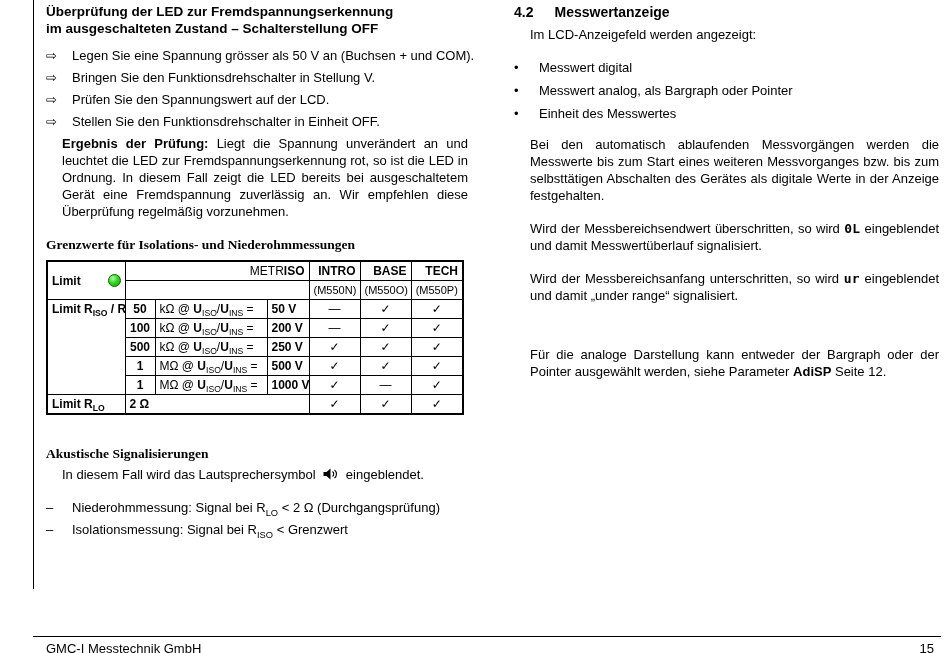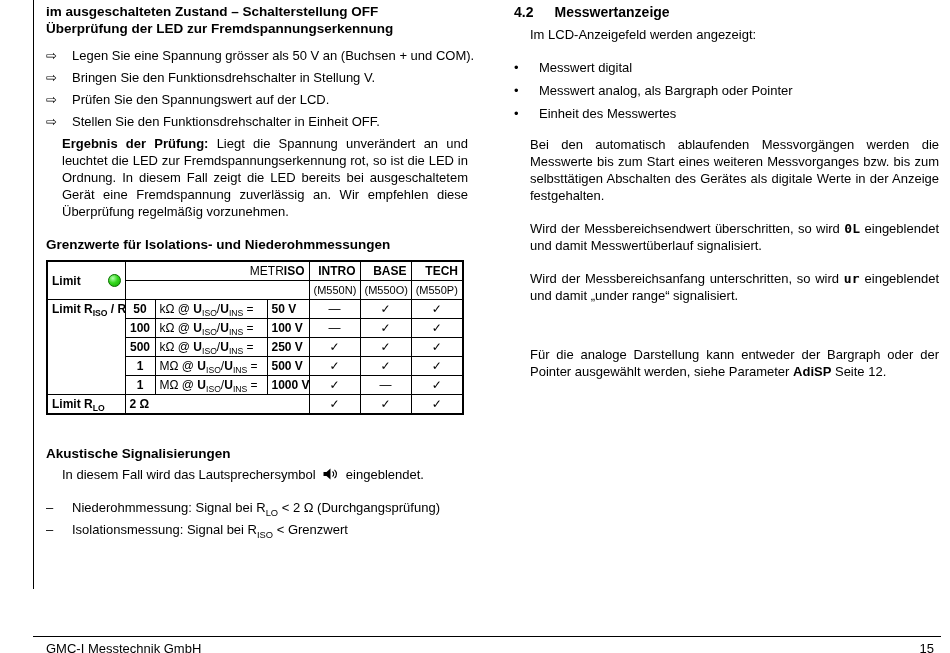--- a/index.html
+++ b/index.html
@@ -13,21 +13,21 @@
   .changebar{position:absolute;left:33px;top:0;width:1px;height:589px;background:#000;}
   .col{position:absolute;top:0;}
   .col-left{left:46px;width:438px;}
   .col-right{left:514px;width:441px;}
   .doc-title{font-weight:bold;font-size:13.5px;line-height:17px;margin-top:3px;}
   .steps{margin-top:10px;}
   .step{display:flex;line-height:17px;margin-bottom:5px;}
   .step .marker{width:26px;flex:none;}
   .para{line-height:17px;text-align:justify;}
   .result{margin-top:3px;}
-  .sec-h{font-weight:bold;font-size:13.5px;line-height:17px;margin-top:6px;}
+  .sec-h{font-weight:bold;font-size:13.5px;line-height:17px;margin-top:6px;font-family:Liberation Serif, serif;}
   .acoustic-h{margin-top:30px;}
   .acoustic-p{margin-top:6px;}
   .speaker-line{margin-top:4px;text-align:left;}
   .dash-list{margin-top:8px;}
   sub{font-size:0.72em;line-height:0;}
   .lcd{font-family:"DejaVu Sans Mono",monospace;font-weight:bold;letter-spacing:0.2px;}
   
   table.limits{border-collapse:collapse;border:2px solid #000;margin-top:7px;
     table-layout:fixed;width:416px;font-size:12px;line-height:14px;}
   .limits td{border:1px solid #000;padding:2px 4px;height:19px;white-space:nowrap;overflow:hidden;}
@@ -62,22 +62,22 @@
     display:flex;justify-content:space-between;padding:4px 7px 0 13px;line-height:15px;}
 </style>
 </head>
 <body>
 
 <div class="changebar"></div>
 
 <div class="col col-left">
 
   <div class="doc-title">
+    <div>Überprüfung der LED zur Fremdspannungserkennung</div>
     <div>im ausgeschalteten Zustand – Schalterstellung OFF</div>
-    <div>Überprüfung der LED zur Fremdspannungserkennung</div>
   </div>
 
   <div class="steps">
     <div class="step">
       <span class="marker">⇨</span>
       <span>Legen Sie eine Spannung grösser als 50 V an (Buchsen + und COM).</span>
     </div>
     <div class="step">
       <span class="marker">⇨</span>
       <span>Bringen Sie den Funktionsdrehschalter in Stellung V.</span>
@@ -130,21 +130,21 @@
       <td class="val">50</td>
       <td class="cond">kΩ @ <b>U</b><sub>ISO</sub>/<b>U</b><sub>INS</sub> =</td>
       <td class="volt">50 V</td>
       <td class="chk">—</td>
       <td class="chk">✓</td>
       <td class="chk">✓</td>
     </tr>
     <tr>
       <td class="val">100</td>
       <td class="cond">kΩ @ <b>U</b><sub>ISO</sub>/<b>U</b><sub>INS</sub> =</td>
-      <td class="volt">100 V</td>
+      <td class="volt">200 V</td>
       <td class="chk">—</td>
       <td class="chk">✓</td>
       <td class="chk">✓</td>
     </tr>
     <tr>
       <td class="val">500</td>
       <td class="cond">kΩ @ <b>U</b><sub>ISO</sub>/<b>U</b><sub>INS</sub> =</td>
       <td class="volt">250 V</td>
       <td class="chk">✓</td>
       <td class="chk">✓</td>

